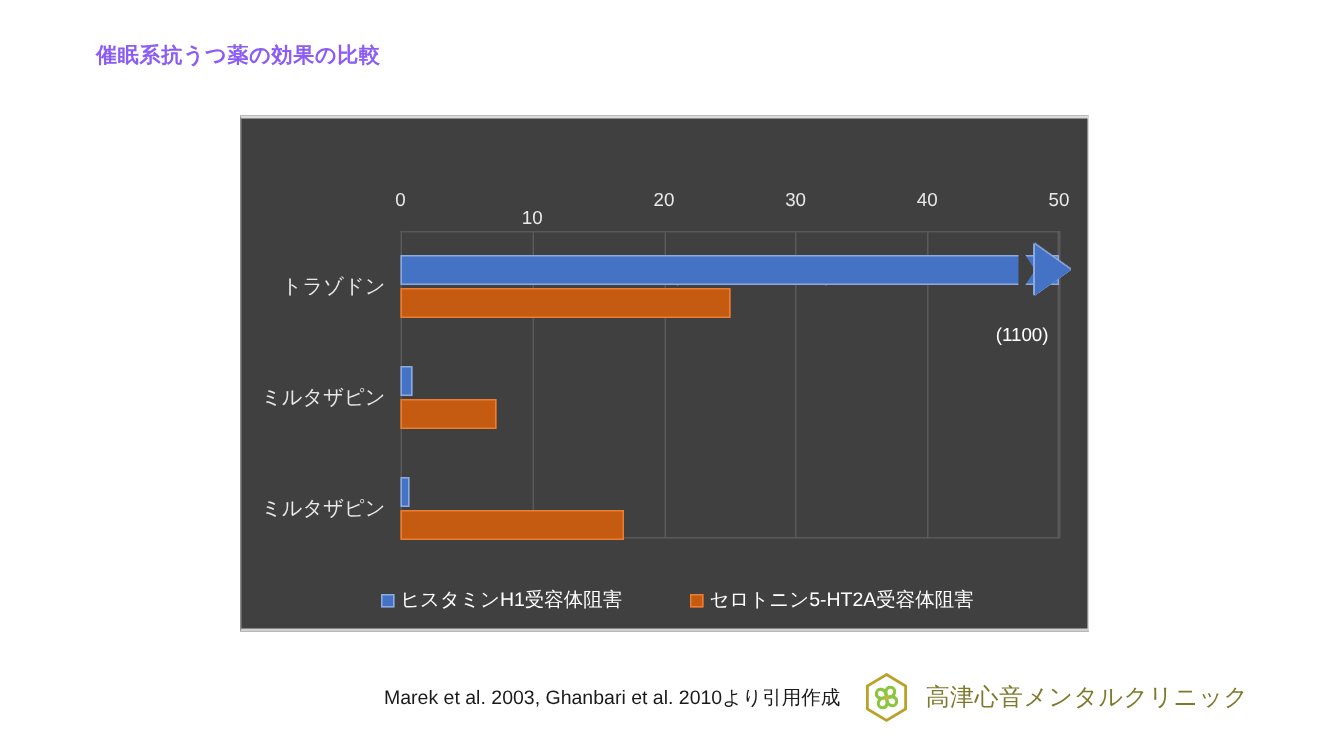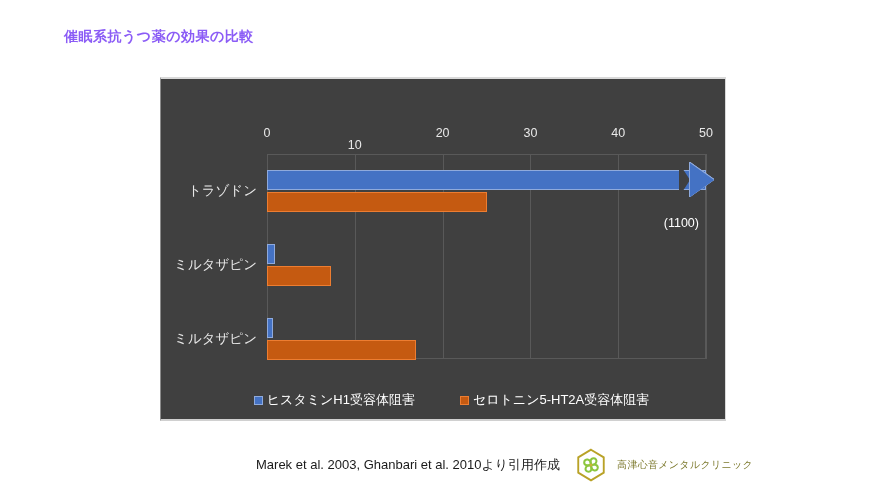--- a/index.html
+++ b/index.html
@@ -105,21 +105,21 @@
   .legend-text { font-size:13px; color:#ffffff; white-space:nowrap; }
 
   
   .footer {
     position:absolute; left:160px; top:445px; width:726px; height:40px;
     display:flex; align-items:center; justify-content:flex-start; gap:14px;
   }
   .citation { font-size:13px; color:#1a1a1a; white-space:nowrap; padding-left:96px; }
   .logo { display:flex; align-items:center; gap:9px; }
   .logo-mark { width:34px; height:34px; flex:0 0 auto; }
-  .logo-text { font-size:10px; color:#7d7a2e; white-space:nowrap; letter-spacing:0.3px; }
+  .logo-text { font-size:16px; color:#7d7a2e; white-space:nowrap; letter-spacing:0.3px; }
 </style>
 </head>
 <body>
 
 <div id="slide">
 
   <div class="slide-title">催眠系抗うつ薬の効果の比較</div>
 
   <div class="chart-frame">
 

